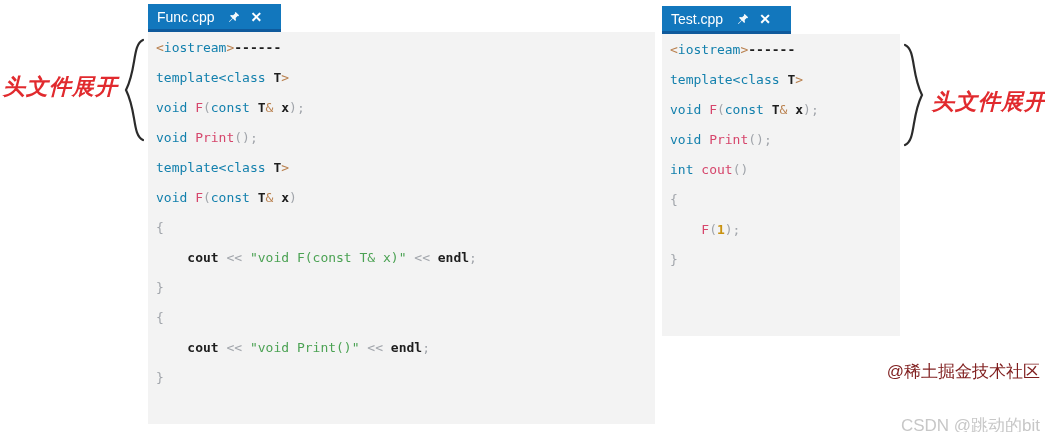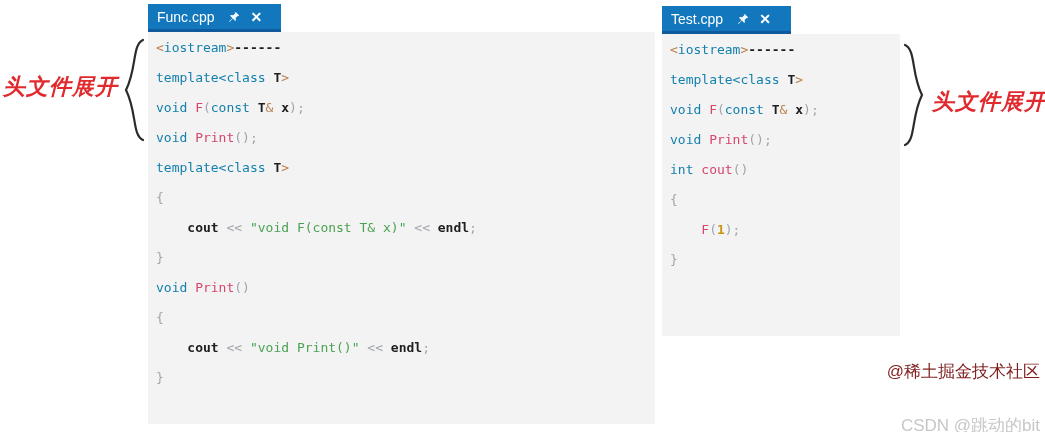--- a/index.html
+++ b/index.html
@@ -117,24 +117,24 @@
   </span>
   <span class="tab-close">✕</span>
 </div>
 
 <div class="code-panel" id="panel-func">
     <div class="code-line"><span class="tok-br">&lt;</span><span class="tok-kw">iostream</span><span class="tok-br">&gt;</span><span class="tok-tx">------</span></div>
     <div class="code-line"><span class="tok-kw">template&lt;class </span><span class="tok-tx">T</span><span class="tok-br">&gt;</span></div>
     <div class="code-line"><span class="tok-kw">void</span><span class="tok-df"> </span><span class="tok-fn">F</span><span class="tok-pn">(</span><span class="tok-kw">const</span><span class="tok-df"> </span><span class="tok-tx">T</span><span class="tok-br">&amp;</span><span class="tok-df"> </span><span class="tok-tx">x</span><span class="tok-pn">);</span></div>
     <div class="code-line"><span class="tok-kw">void</span><span class="tok-df"> </span><span class="tok-fn">Print</span><span class="tok-pn">();</span></div>
     <div class="code-line"><span class="tok-kw">template&lt;class </span><span class="tok-tx">T</span><span class="tok-br">&gt;</span></div>
+    <div class="code-line"><span class="tok-kw">void</span><span class="tok-df"> </span><span class="tok-fn">F</span><span class="tok-pn">(</span><span class="tok-kw">const</span><span class="tok-df"> </span><span class="tok-tx">T</span><span class="tok-br">&amp;</span><span class="tok-df"> </span><span class="tok-tx">x</span><span class="tok-pn">)</span></div>
     <div class="code-line"><span class="tok-pn">{</span></div>
     <div class="code-line"><span class="tok-df">    </span><span class="tok-tx">cout</span><span class="tok-df"> </span><span class="tok-pn">&lt;&lt;</span><span class="tok-df"> </span><span class="tok-st">"void F(const T&amp; x)"</span><span class="tok-df"> </span><span class="tok-pn">&lt;&lt;</span><span class="tok-df"> </span><span class="tok-tx">endl</span><span class="tok-pn">;</span></div>
     <div class="code-line"><span class="tok-pn">}</span></div>
-    <div class="code-line"><span class="tok-kw">void</span><span class="tok-df"> </span><span class="tok-fn">Print</span><span class="tok-pn">()</span></div>
     <div class="code-line"><span class="tok-pn">{</span></div>
     <div class="code-line"><span class="tok-df">    </span><span class="tok-tx">cout</span><span class="tok-df"> </span><span class="tok-pn">&lt;&lt;</span><span class="tok-df"> </span><span class="tok-st">"void Print()"</span><span class="tok-df"> </span><span class="tok-pn">&lt;&lt;</span><span class="tok-df"> </span><span class="tok-tx">endl</span><span class="tok-pn">;</span></div>
     <div class="code-line"><span class="tok-pn">}</span></div>
   </div>
 <div class="code-panel" id="panel-test">
     <div class="code-line"><span class="tok-br">&lt;</span><span class="tok-kw">iostream</span><span class="tok-br">&gt;</span><span class="tok-tx">------</span></div>
     <div class="code-line"><span class="tok-kw">template&lt;class </span><span class="tok-tx">T</span><span class="tok-br">&gt;</span></div>
     <div class="code-line"><span class="tok-kw">void</span><span class="tok-df"> </span><span class="tok-fn">F</span><span class="tok-pn">(</span><span class="tok-kw">const</span><span class="tok-df"> </span><span class="tok-tx">T</span><span class="tok-br">&amp;</span><span class="tok-df"> </span><span class="tok-tx">x</span><span class="tok-pn">);</span></div>
     <div class="code-line"><span class="tok-kw">void</span><span class="tok-df"> </span><span class="tok-fn">Print</span><span class="tok-pn">();</span></div>
     <div class="code-line"><span class="tok-kw">int</span><span class="tok-df"> </span><span class="tok-fn">cout</span><span class="tok-pn">()</span></div>

